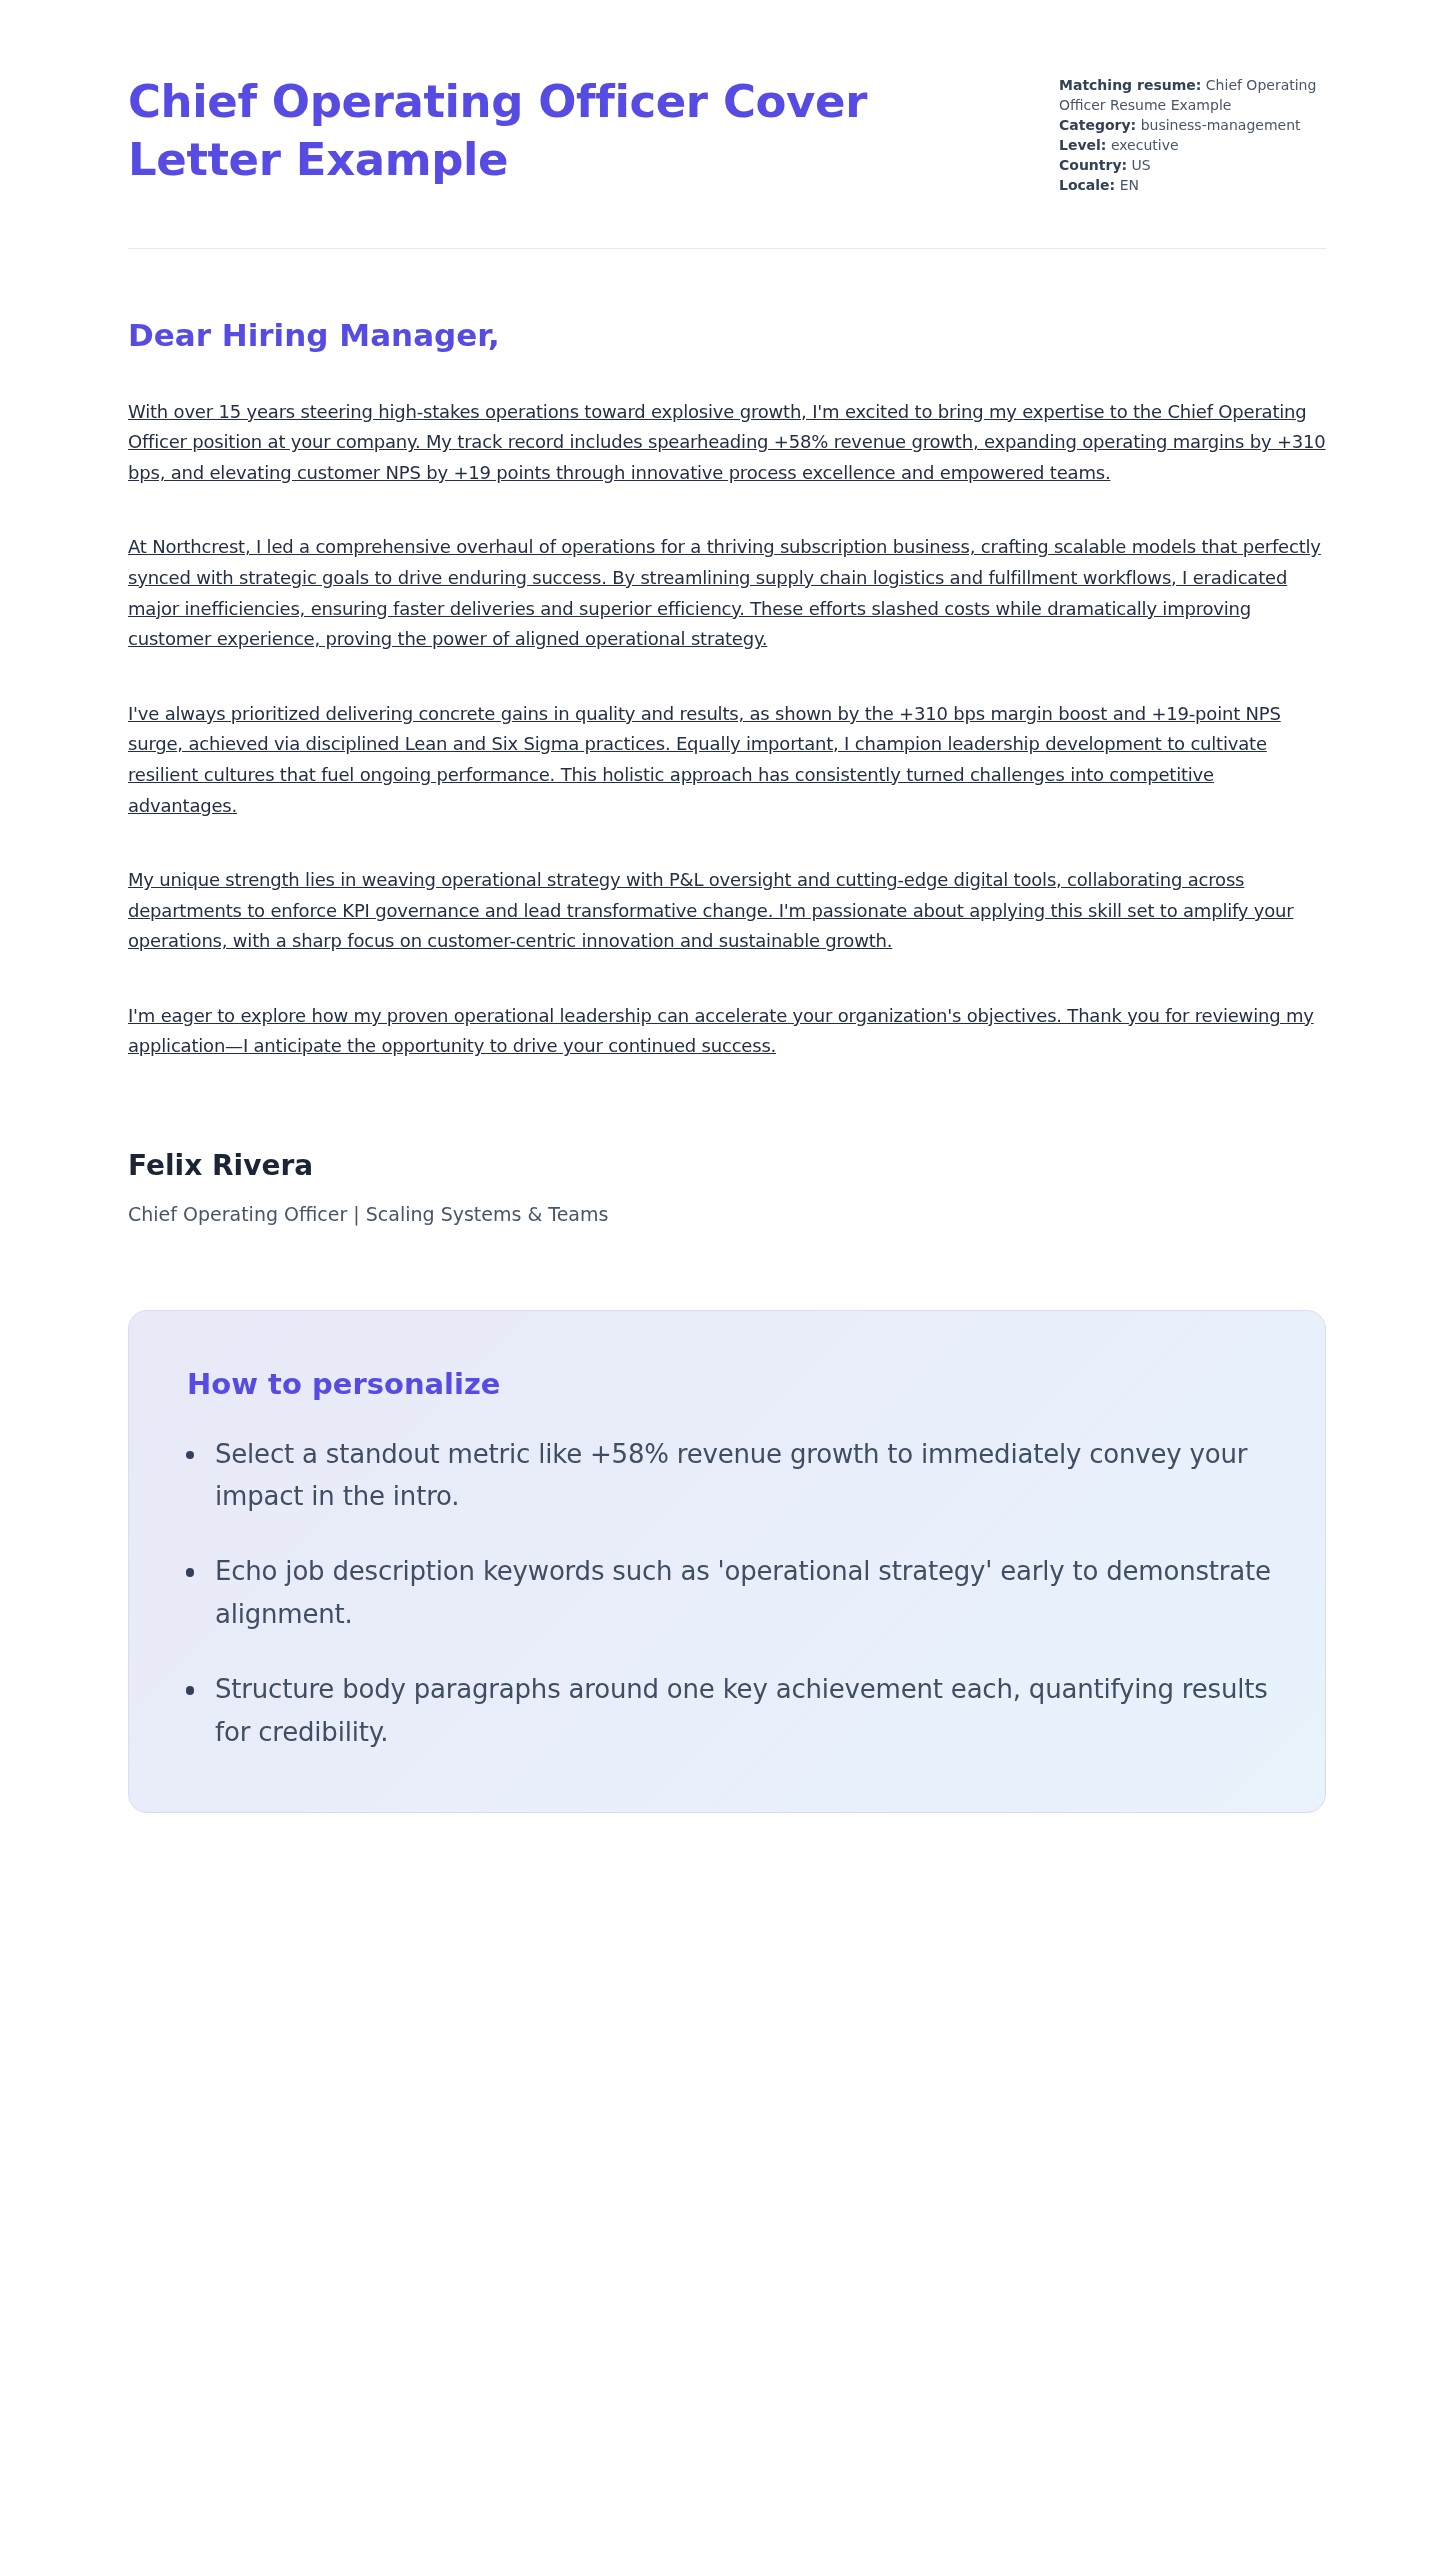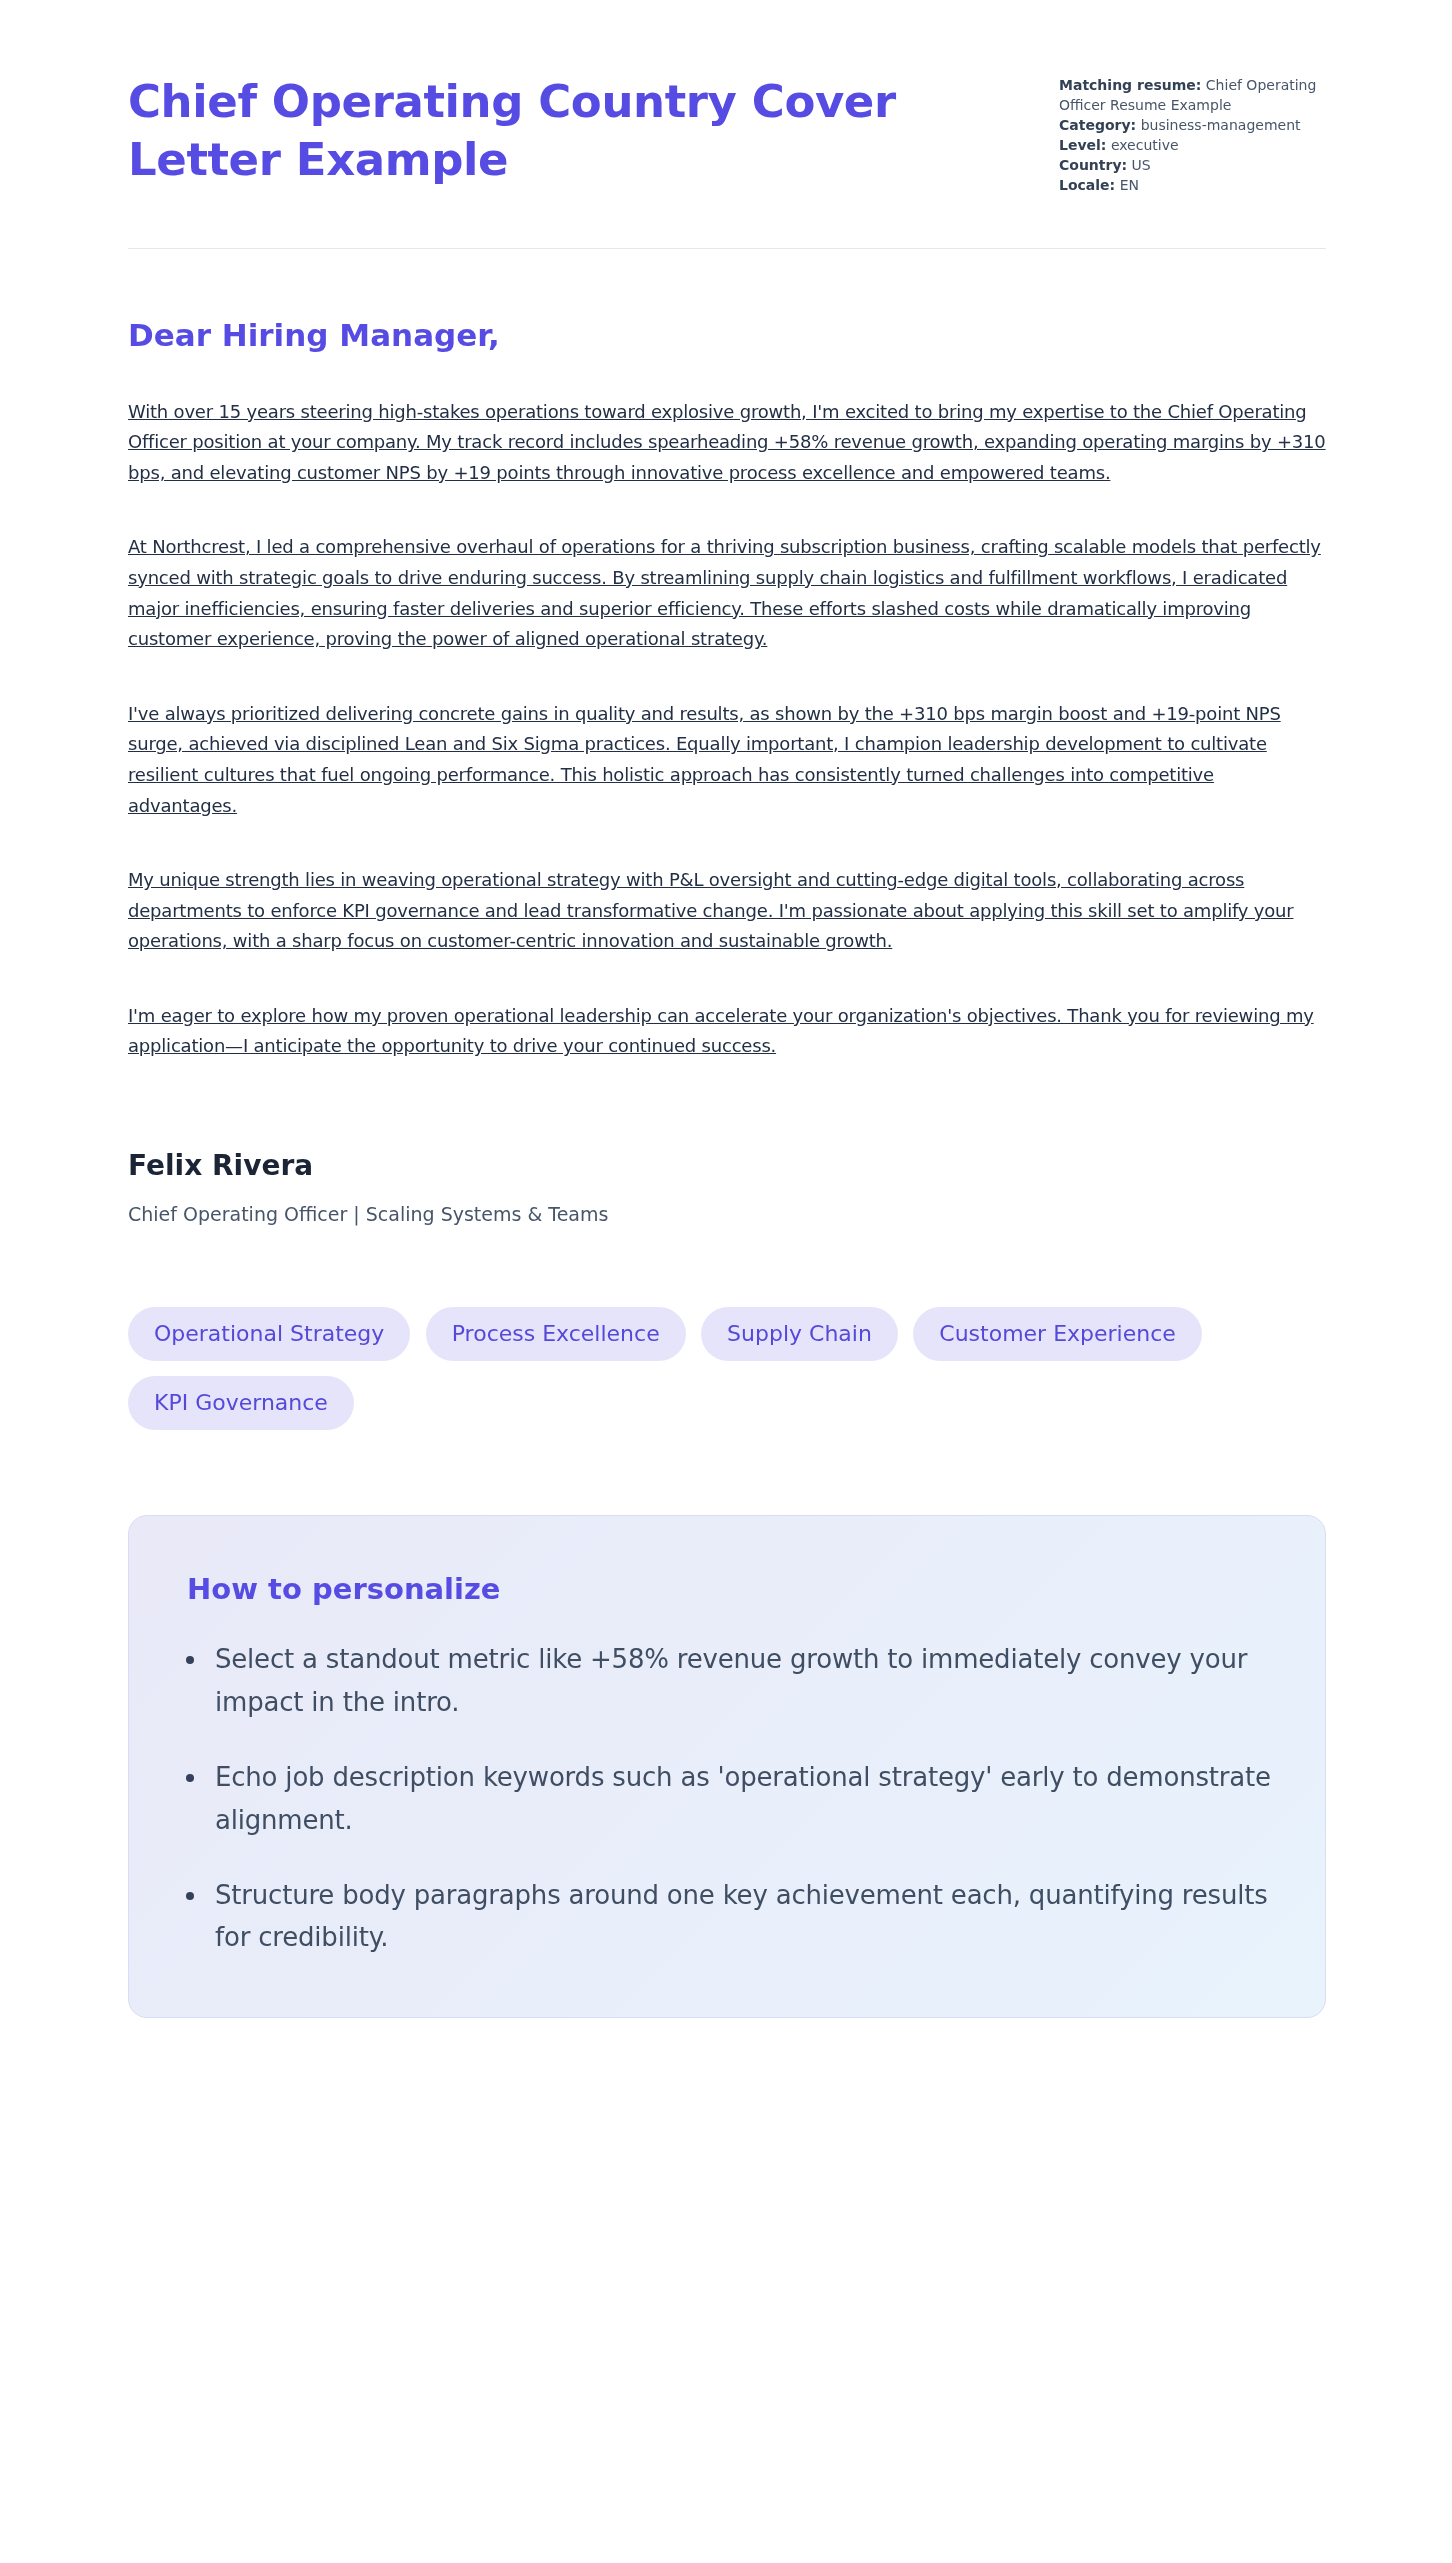--- a/index.html
+++ b/index.html
@@ -95,21 +95,21 @@
     width:8.5px;height:8.5px;border-radius:50%;background:#33415a;
   }
 </style>
 </head>
 <body>
 
 <div class="page">
 
   <header class="header">
     <div class="header-left">
-      <h1 class="title">Chief Operating Country Cover Letter Example</h1>
+      <h1 class="title">Chief Operating Officer Cover Letter Example</h1>
     </div>
     <aside class="meta">
       <div class="meta-row"><strong>Matching resume:</strong> <span>Chief Operating Officer Resume Example</span></div>
       <div class="meta-row"><strong>Category:</strong> <span>business-management</span></div>
       <div class="meta-row"><strong>Level:</strong> <span>executive</span></div>
       <div class="meta-row"><strong>Country:</strong> <span>US</span></div>
       <div class="meta-row"><strong>Locale:</strong> <span>EN</span></div>
     </aside>
   </header>
 
@@ -122,28 +122,20 @@
     <p class="para">With over 15 years steering high-stakes operations toward explosive growth, I'm excited to bring my expertise to the Chief Operating Officer position at your company. My track record includes spearheading +58% revenue growth, expanding operating margins by +310 bps, and elevating customer NPS by +19 points through innovative process excellence and empowered teams.</p>
         <p class="para">At Northcrest, I led a comprehensive overhaul of operations for a thriving subscription business, crafting scalable models that perfectly synced with strategic goals to drive enduring success. By streamlining supply chain logistics and fulfillment workflows, I eradicated major inefficiencies, ensuring faster deliveries and superior efficiency. These efforts slashed costs while dramatically improving customer experience, proving the power of aligned operational strategy.</p>
         <p class="para">I've always prioritized delivering concrete gains in quality and results, as shown by the +310 bps margin boost and +19-point NPS surge, achieved via disciplined Lean and Six Sigma practices. Equally important, I champion leadership development to cultivate resilient cultures that fuel ongoing performance. This holistic approach has consistently turned challenges into competitive advantages.</p>
         <p class="para">My unique strength lies in weaving operational strategy with P&amp;L oversight and cutting-edge digital tools, collaborating across departments to enforce KPI governance and lead transformative change. I'm passionate about applying this skill set to amplify your operations, with a sharp focus on customer-centric innovation and sustainable growth.</p>
         <p class="para">I'm eager to explore how my proven operational leadership can accelerate your organization's objectives. Thank you for reviewing my application—I anticipate the opportunity to drive your continued success.</p>
       </div>
     <p class="sig-name">Felix Rivera</p>
     <p class="sig-role">Chief Operating Officer | Scaling Systems &amp; Teams</p>
   </section>
 
-  <div class="tags">
-
-  <span class="tag">Operational Strategy</span>
-      <span class="tag">Process Excellence</span>
-      <span class="tag">Supply Chain</span>
-      <span class="tag">Customer Experience</span>
-      <span class="tag">KPI Governance</span>
-    </div>
 
   <section class="personalize-box">
     <h2 class="personalize-title">How to personalize</h2>
     <ul class="personalize-list">
 
     <li>Select a standout metric like +58% revenue growth to immediately convey your impact in the intro.</li>
         <li>Echo job description keywords such as 'operational strategy' early to demonstrate alignment.</li>
         <li>Structure body paragraphs around one key achievement each, quantifying results for credibility.</li>
       </ul>
   </section>

